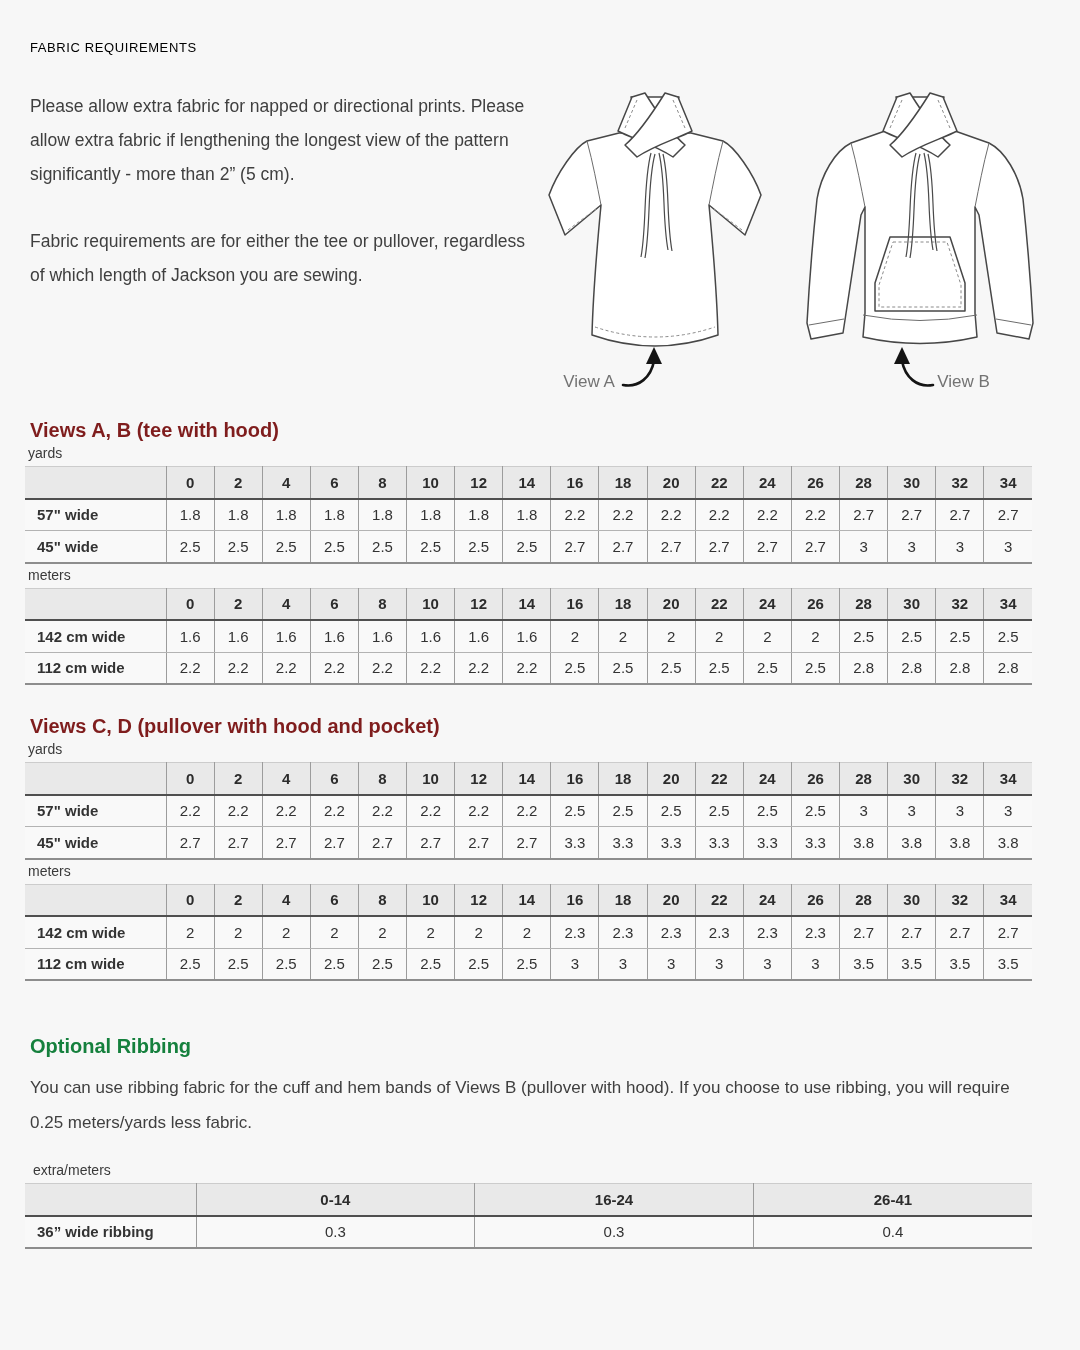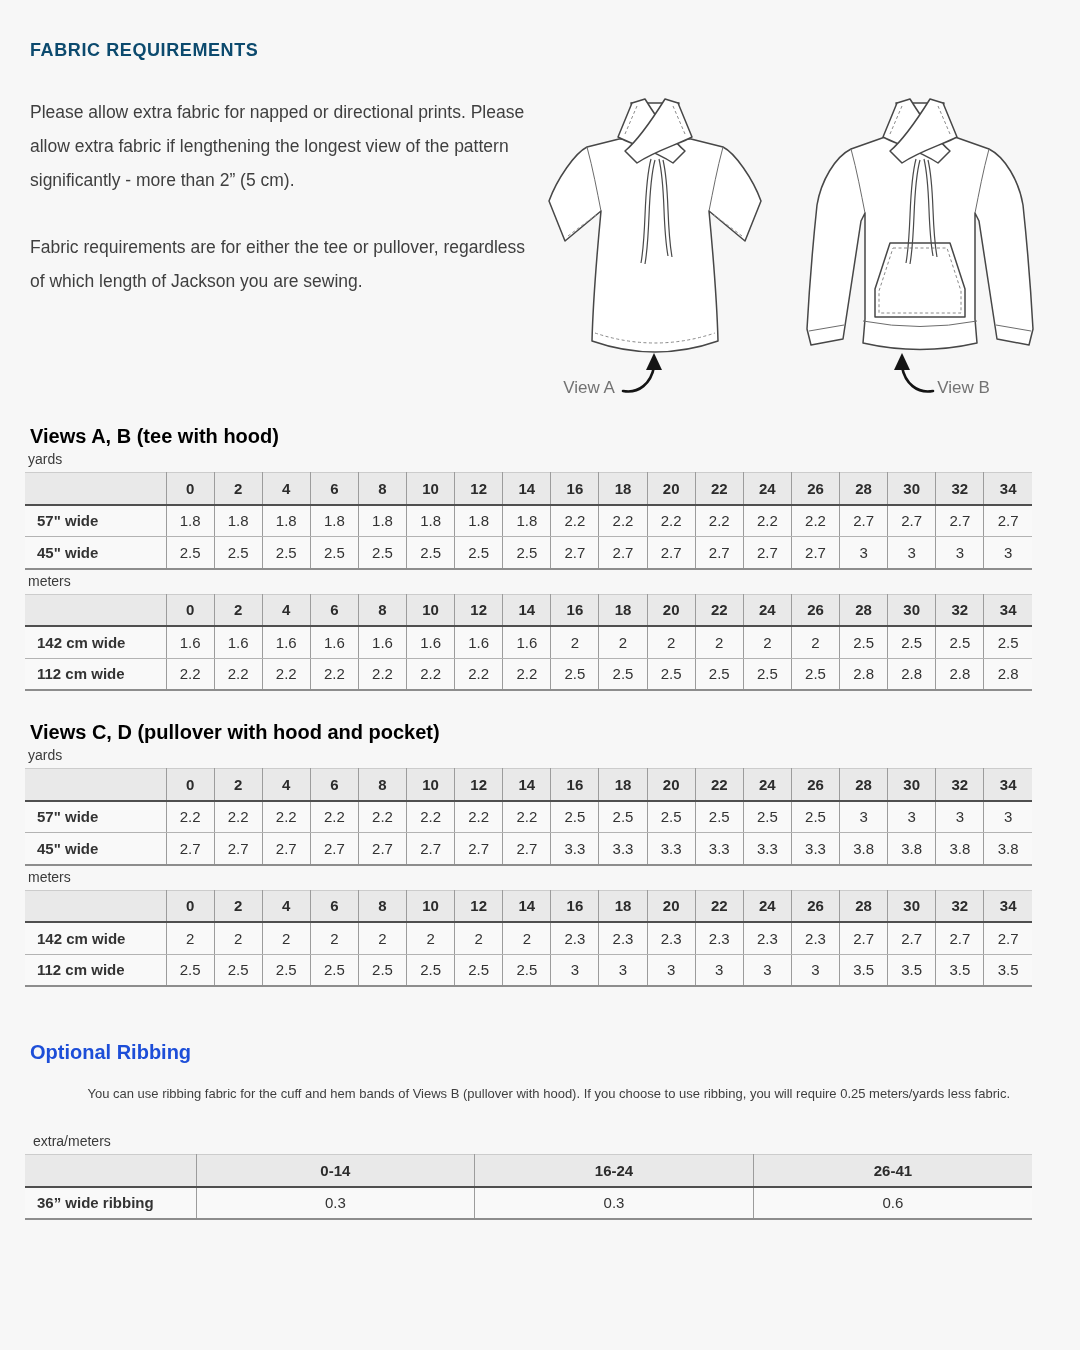--- a/index.html
+++ b/index.html
@@ -7,44 +7,44 @@
   body {
     height:1350px;
     background:#f7f7f7;
     font-family:"Liberation Sans", sans-serif;
     color:#3d3d3d;
     overflow:hidden;
   }
   .page { padding:28px 25px 0 25px; }
 
   h1.doc-title {
-    font-size:18px; font-weight:bold; letter-spacing:.6px;
-    color:#0c4a6e; margin:12px 0 0 5px;
+    font-size:13px; font-weight:normal; letter-spacing:.6px;
+    color:#000000; margin:12px 0 0 5px;
   }
 
   .top-row { display:flex; margin-top:34px; height:322px; }
   .intro-col { width:520px; padding-left:5px; }
   .intro-col p {
     font-size:17.5px; line-height:34px; color:#3f3f3f;
   }
   .intro-col p + p { margin-top:33px; }
 
   .illo-col { position:relative; width:530px; height:322px; }
   .illo-col svg { position:absolute; left:0; top:-2px; }
   .view-label {
     position:absolute; font-size:17px; color:#737373; white-space:nowrap;
   }
   .view-label.a { left:28px; top:283px; }
   .view-label.b { left:402px; top:283px; }
 
   h2.section-title {
-    font-size:20px; font-weight:bold; color:#000000; margin:8px 0 0 5px;
+    font-size:20px; font-weight:bold; color:#7f1d1d; margin:8px 0 0 5px;
   }
   h2.ribbing-title {
-    font-size:20px; font-weight:bold; color:#1d4ed8; margin:54px 0 8px 5px;
+    font-size:20px; font-weight:bold; color:#15803d; margin:54px 0 8px 5px;
   }
   .unit-label { font-size:14px; color:#3a3a3a; margin:3px 0 5px 3px; }
 
   table.size-table, table.ribbing-table {
     width:1007px; border-collapse:collapse; table-layout:fixed;
     border-top:1px solid #cccccc; border-bottom:2px solid #8d8d8d;
     background:#f9f9f9;
   }
   .size-table th, .size-table td,
   .ribbing-table th, .ribbing-table td {
@@ -60,22 +60,22 @@
     border-bottom:2px solid #4f4f4f;
   }
   .size-table tbody tr:not(:last-child) th,
   .size-table tbody tr:not(:last-child) td {
     border-bottom:1px solid #b3b3b3;
   }
   .size-table col.c-label { width:141px; }
   .ribbing-table col.c-label { width:171px; }
 
   .ribbing-text {
-    font-size:13px; line-height:35px; color:#3f3f3f;
-    margin:12px 0 0 5px; width:980px;text-align:right;
+    font-size:17px; line-height:35px; color:#3f3f3f;
+    margin:12px 0 0 5px; width:980px;
   }
   .ribbing-unit { margin-top:22px; margin-left:8px; }
 
   .garment { fill:#ffffff; stroke:#474747; stroke-width:1.5;
              stroke-linejoin:round; }
   .detail  { fill:none; stroke:#6c6c6c; stroke-width:1; }
   .stitch  { fill:none; stroke:#8a8a8a; stroke-width:1;
              stroke-dasharray:3 2.5; }
   .string  { fill:none; stroke:#4a4a4a; stroke-width:1.2; }
   .graytri { fill:#bcbcbc; stroke:#8a8a8a; stroke-width:1; }
@@ -466,18 +466,18 @@
           <th>0-14</th>
           <th>16-24</th>
           <th>26-41</th>
         </tr>
       </thead>
       <tbody>
         <tr>
           <th class="label-col">36” wide ribbing</th>
           <td>0.3</td>
           <td>0.3</td>
-          <td>0.6</td>
+          <td>0.4</td>
         </tr>
       </tbody>
     </table>
 
 </div>
 
 </body></html>

